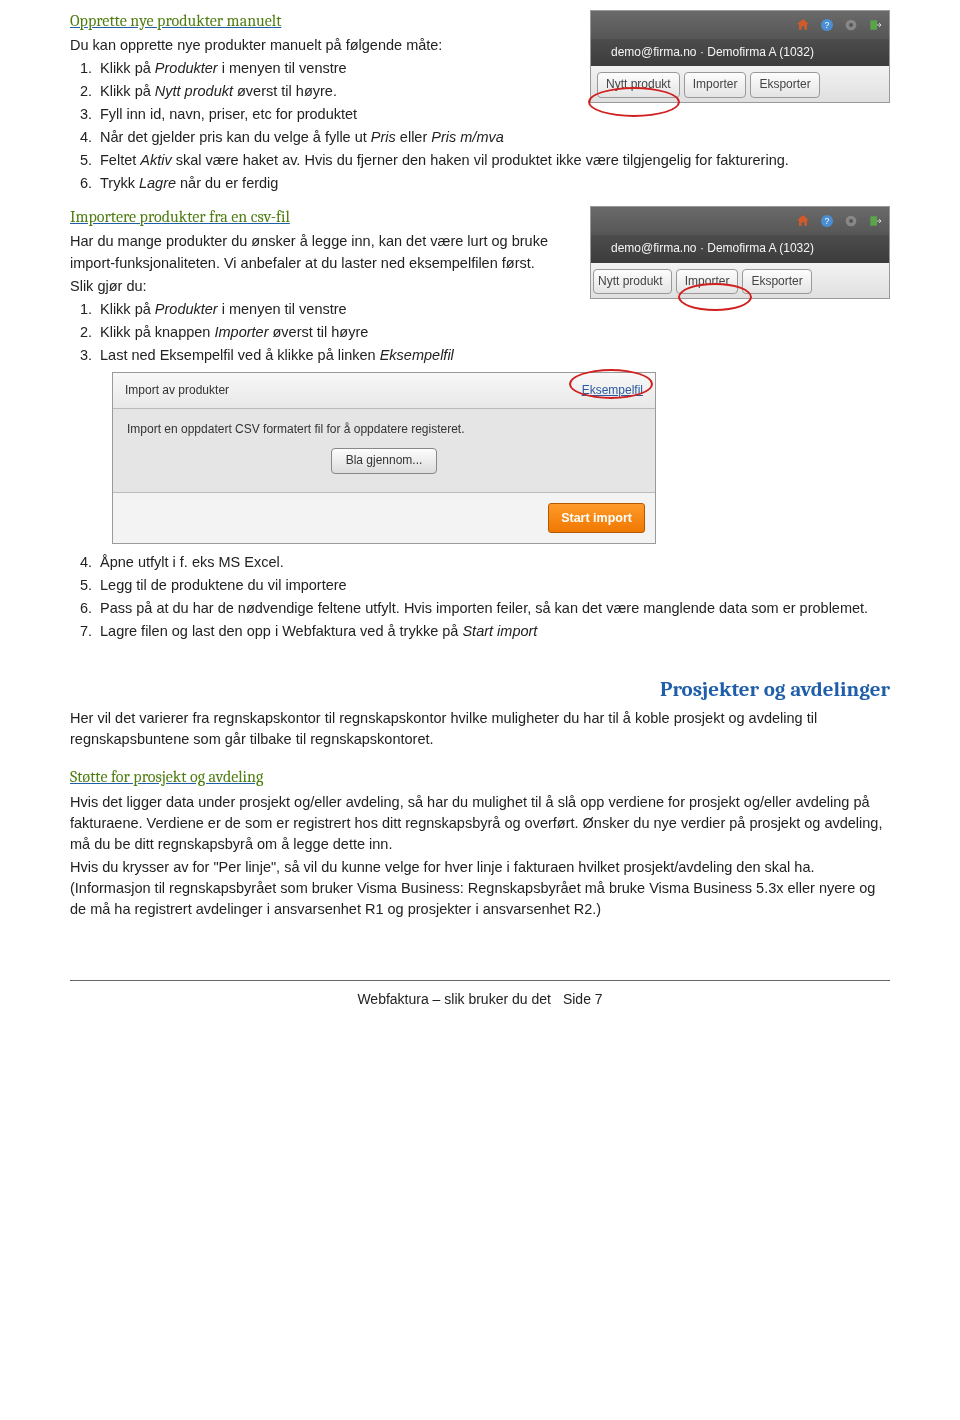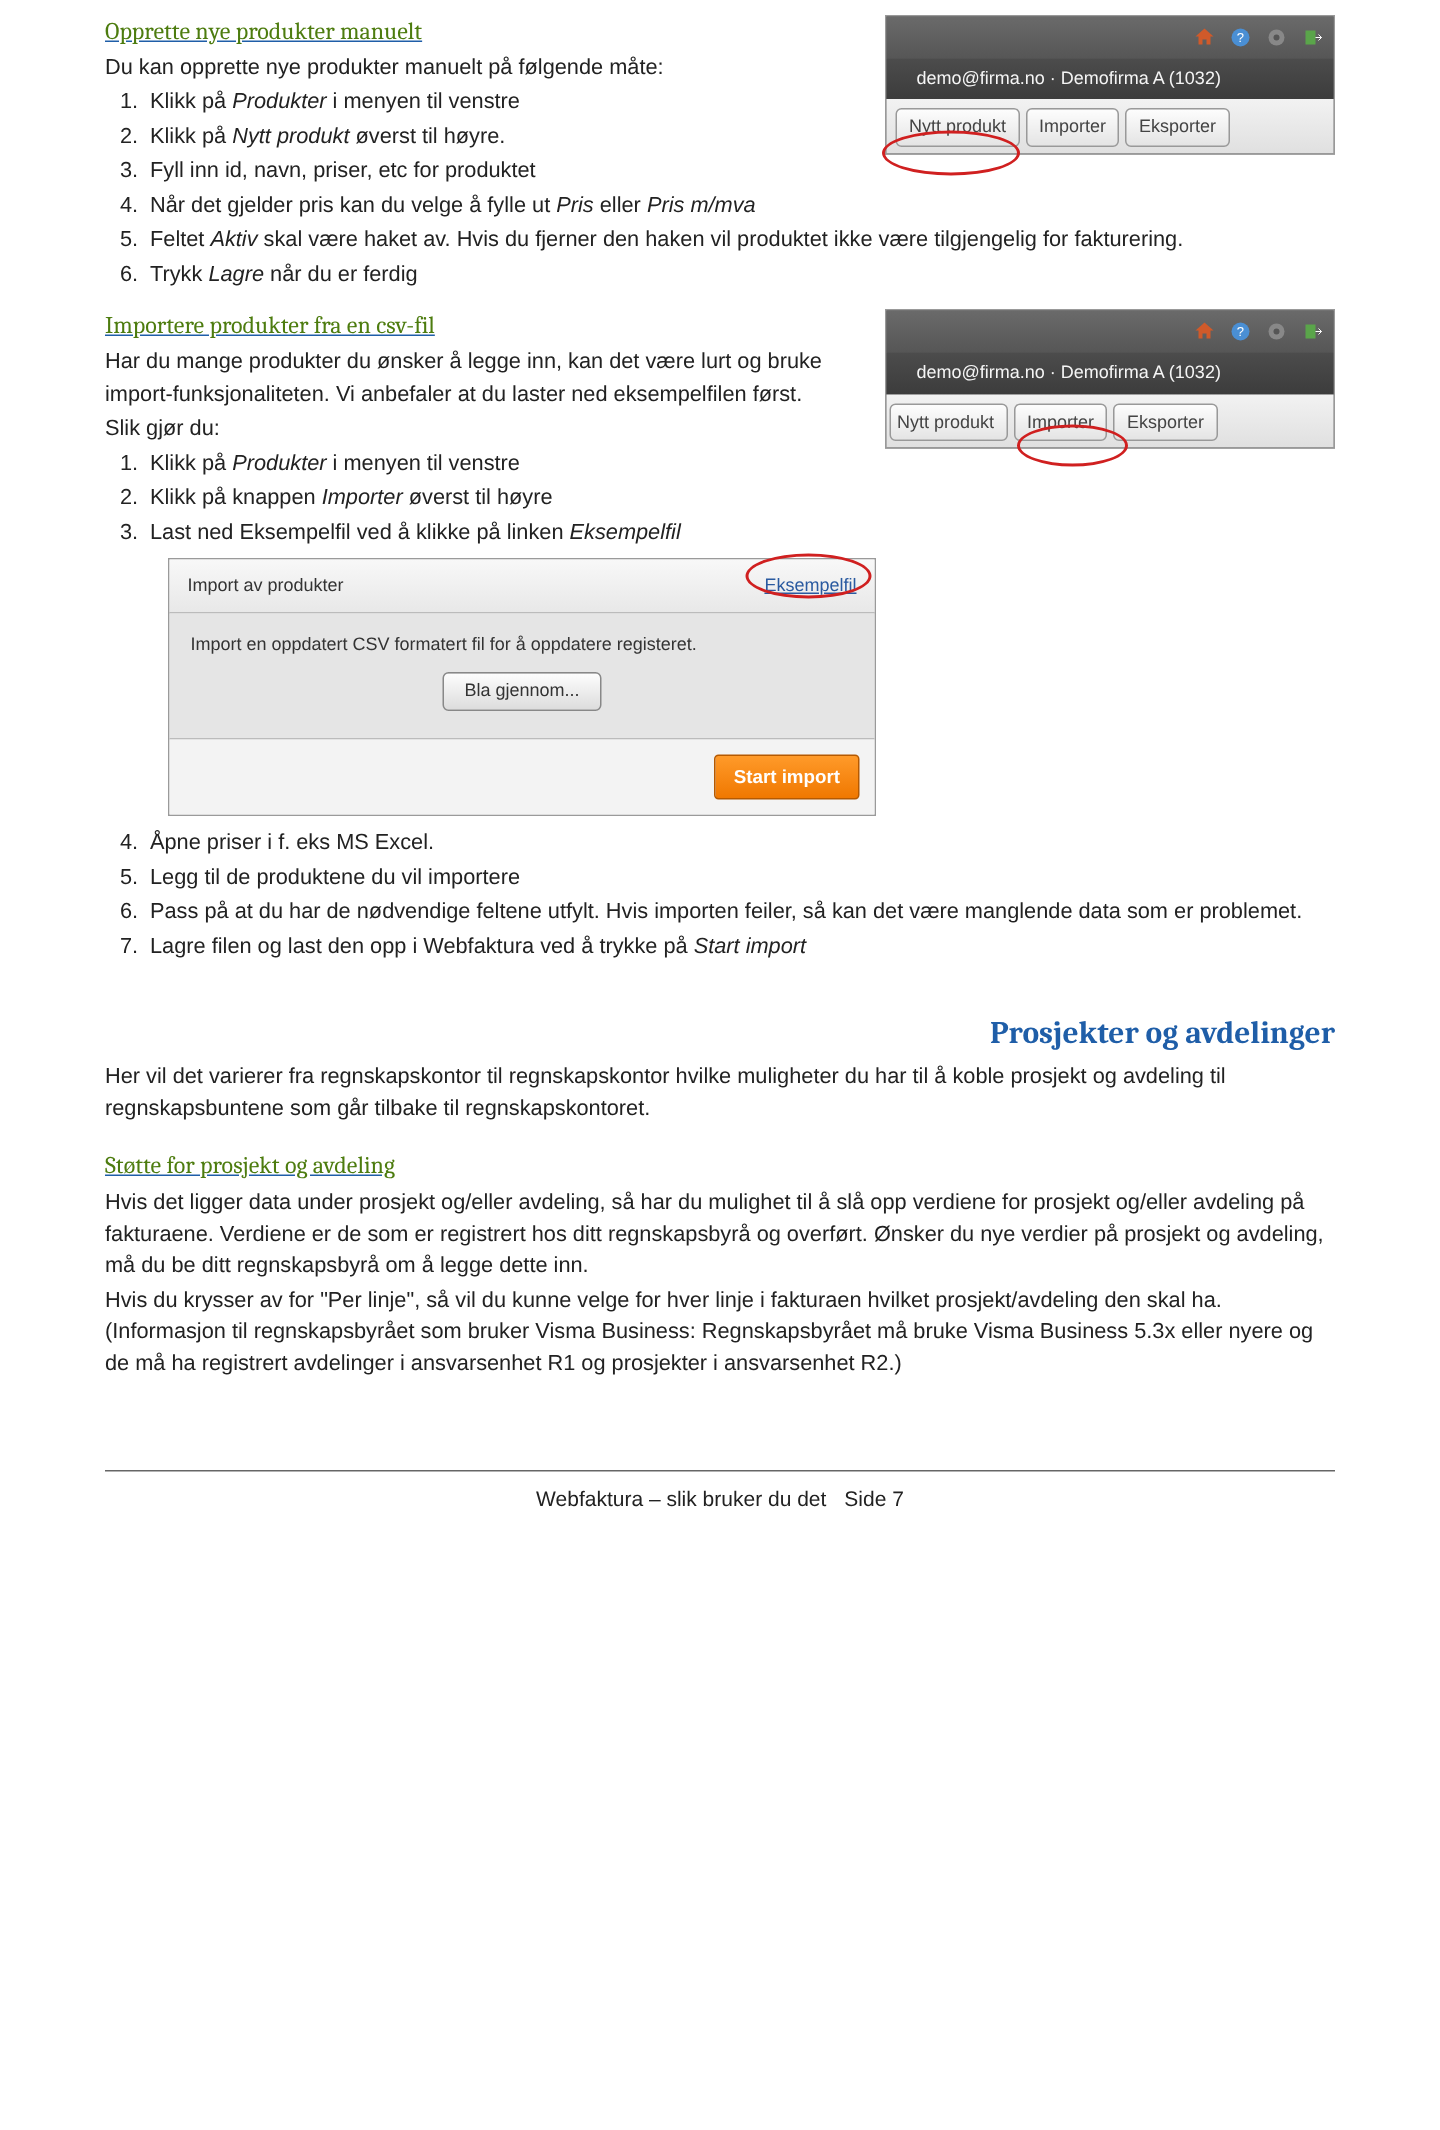--- a/index.html
+++ b/index.html
@@ -90,21 +90,21 @@
   .red-circle {
     position: absolute;
     border: 2px solid #d02020;
     border-radius: 50%;
     pointer-events: none;
   }
   .import-box {
     margin-left: 42px;
     margin-top: 4px;
     margin-bottom: 8px;
-    width: 472px;
+    width: 544px;
     border: 1px solid #9a9a9a;
     background: #f3f3f3;
     font-size: 12px;
     color: #333;
   }
   .import-head {
     display:flex;
     justify-content: space-between;
     align-items:center;
     padding: 9px 12px;
@@ -253,21 +253,21 @@
         <span class="btn-gray">Bla gjennom...</span>
       </div>
     </div>
     <div class="import-actions">
       <span class="btn-orange">Start import</span>
     </div>
     <div class="red-circle" style="right:2px; top:-4px; width:84px; height:30px;"></div>
   </div>
 
   <ol class="custom">
-    <li><span class="num">4.</span><span>Åpne priser i f. eks MS Excel.</span></li>
+    <li><span class="num">4.</span><span>Åpne utfylt i f. eks MS Excel.</span></li>
     <li><span class="num">5.</span><span>Legg til de produktene du vil importere</span></li>
     <li><span class="num">6.</span><span>Pass på at du har de nødvendige feltene utfylt. Hvis importen feiler, så kan det være manglende data som er problemet.</span></li>
     <li><span class="num">7.</span><span>Lagre filen og last den opp i Webfaktura ved å trykke på </span><span class="italic">Start import</span></li>
   </ol>
 </div>
 
 <div class="heading-blue-large">Prosjekter og avdelinger</div>
 <div class="para">Her vil det varierer fra regnskapskontor til regnskapskontor hvilke muligheter du har til å koble prosjekt og avdeling til regnskapsbuntene som går tilbake til regnskapskontoret.</div>
 
 <div class="heading-blue" style="margin-top:16px">Støtte for prosjekt og avdeling</div>

